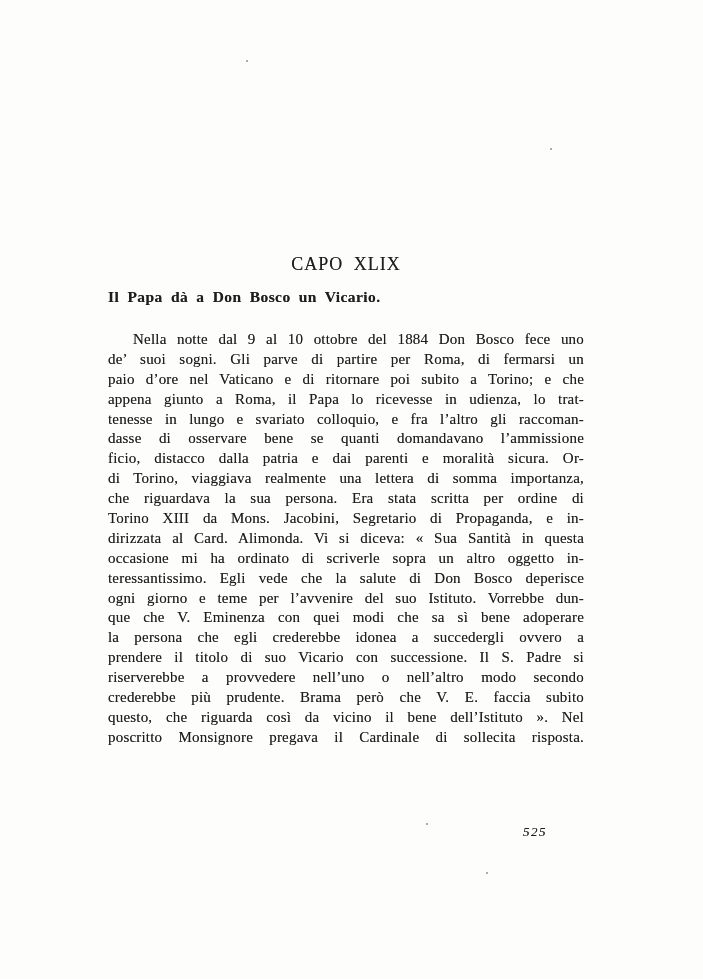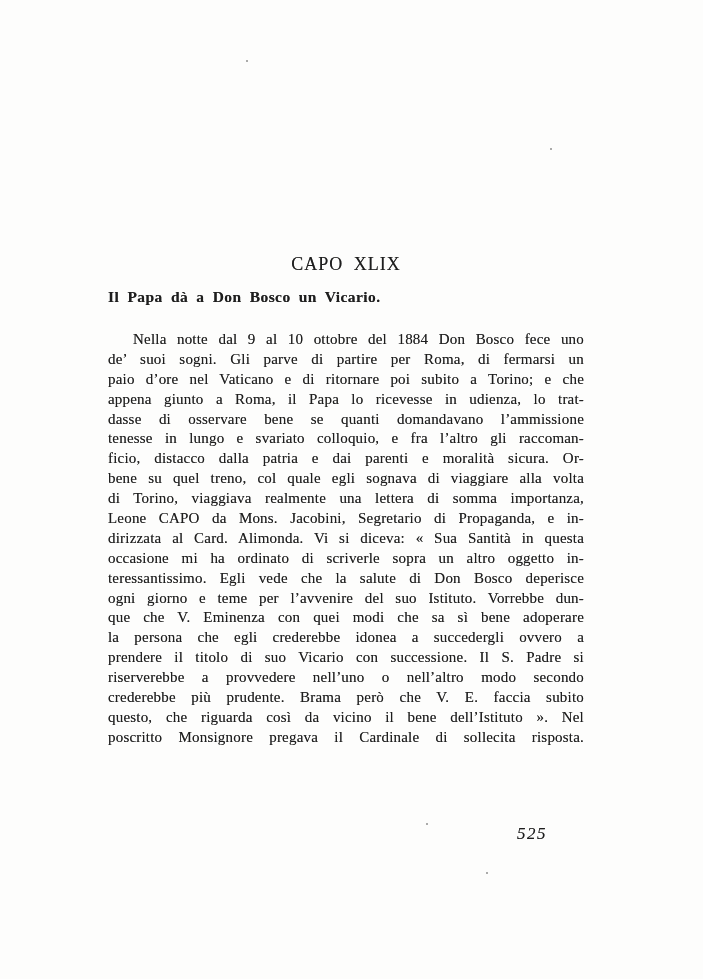--- a/index.html
+++ b/index.html
@@ -68,21 +68,21 @@
     text-align-last: justify;
     white-space: normal;
   }
   .body-line.indent {
     text-indent: 25px;
   }
   .folio {
     position: absolute;
     top: 824px;
     right: 37px;
-    font-size: 17px;
+    font-size: 13px;
     font-style: italic;
     letter-spacing: 1.5px;
   }
   .speck-layer {
     position: absolute;
     inset: 0;
     pointer-events: none;
   }
   .speck {
     position: absolute;
@@ -101,26 +101,26 @@
       <div class="speck" style="left: 486px; top: 872px; width: 2px; height: 2px;"></div>
     </div>
   <div class="text-block">
     <h1 class="chapter">CAPO XLIX</h1>
     <h2 class="title">Il Papa dà a Don Bosco un Vicario.</h2>
     <div class="body-text">
         <div class="body-line indent">Nella notte dal 9 al 10 ottobre del 1884 Don Bosco fece uno</div>
         <div class="body-line">de’ suoi sogni. Gli parve di partire per Roma, di fermarsi un</div>
         <div class="body-line">paio d’ore nel Vaticano e di ritornare poi subito a Torino; e che</div>
         <div class="body-line">appena giunto a Roma, il Papa lo ricevesse in udienza, lo trat-</div>
+        <div class="body-line">tenesse in lungo e svariato colloquio, e fra l’altro gli raccoman-</div>
         <div class="body-line">dasse di osservare bene se quanti domandavano l’ammissione</div>
-        <div class="body-line">tenesse in lungo e svariato colloquio, e fra l’altro gli raccoman-</div>
         <div class="body-line">ficio, distacco dalla patria e dai parenti e moralità sicura. Or-</div>
-        <div class="body-line">bene su quel treno, col quale egli sognava di viaggiare alla volta</div>
         <div class="body-line">di Torino, viaggiava realmente una lettera di somma importanza,</div>
-        <div class="body-line">Leone CAPO da Mons. Jacobini, Segretario di Propaganda, e in-</div>
+        <div class="body-line">che riguardava la sua persona. Era stata scritta per ordine di</div>
+        <div class="body-line">Torino XIII da Mons. Jacobini, Segretario di Propaganda, e in-</div>
         <div class="body-line">dirizzata al Card. Alimonda. Vi si diceva: « Sua Santità in questa</div>
         <div class="body-line">occasione mi ha ordinato di scriverle sopra un altro oggetto in-</div>
         <div class="body-line">teressantissimo. Egli vede che la salute di Don Bosco deperisce</div>
         <div class="body-line">ogni giorno e teme per l’avvenire del suo Istituto. Vorrebbe dun-</div>
         <div class="body-line">que che V. Eminenza con quei modi che sa sì bene adoperare</div>
         <div class="body-line">la persona che egli crederebbe idonea a succedergli ovvero a</div>
         <div class="body-line">prendere il titolo di suo Vicario con successione. Il S. Padre si</div>
         <div class="body-line">riserverebbe a provvedere nell’uno o nell’altro modo secondo</div>
         <div class="body-line">crederebbe più prudente. Brama però che V. E. faccia subito</div>
         <div class="body-line">questo, che riguarda così da vicino il bene dell’Istituto ». Nel</div>

